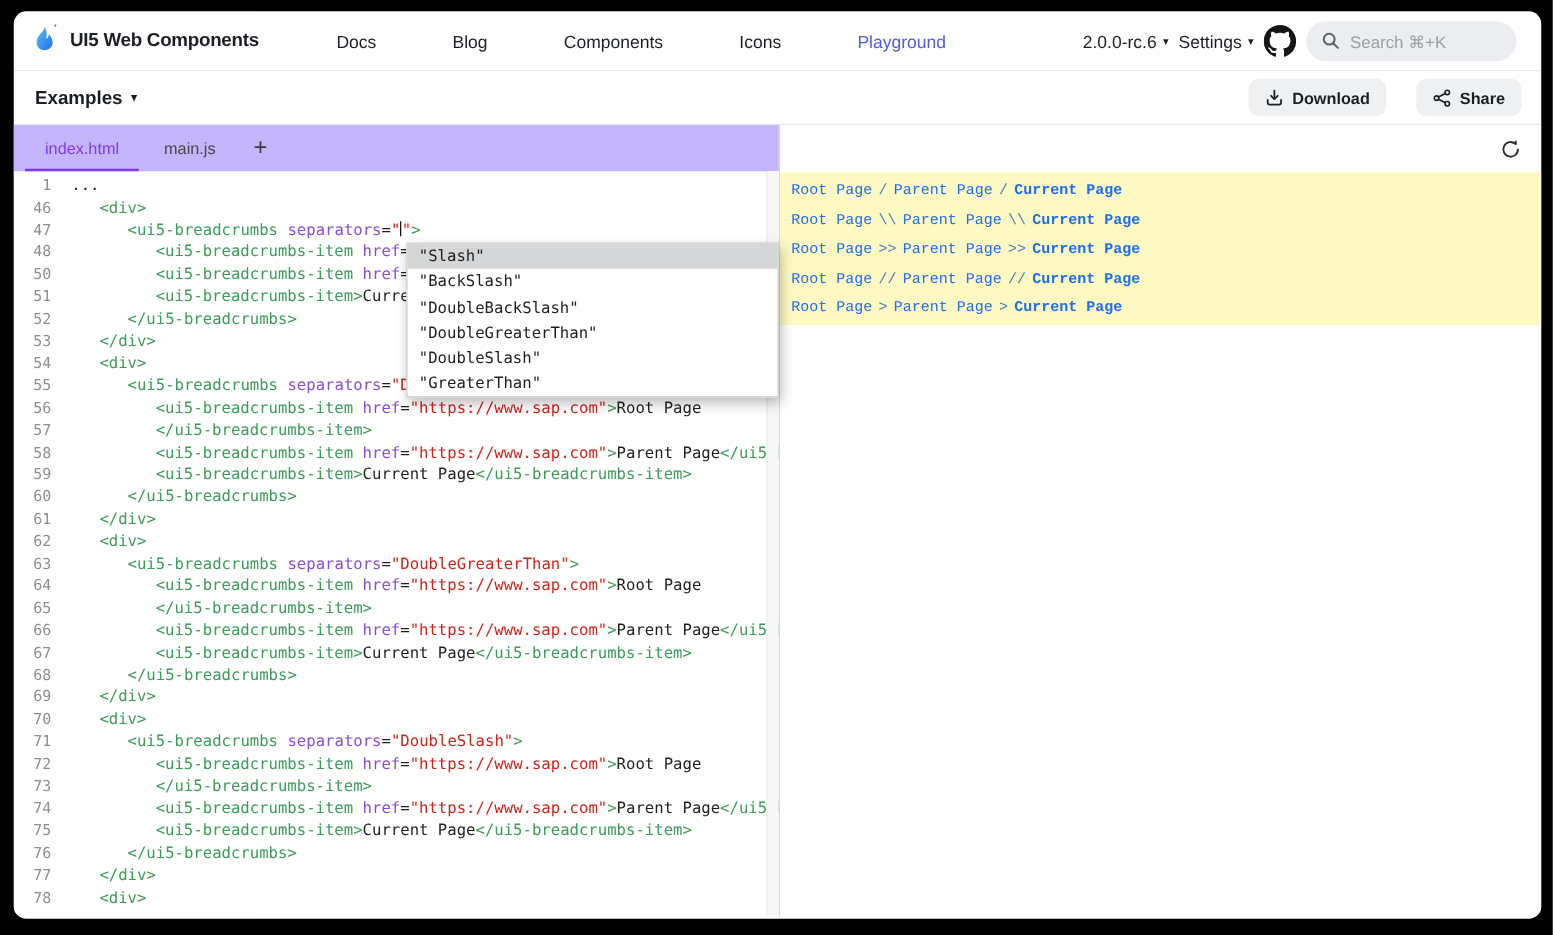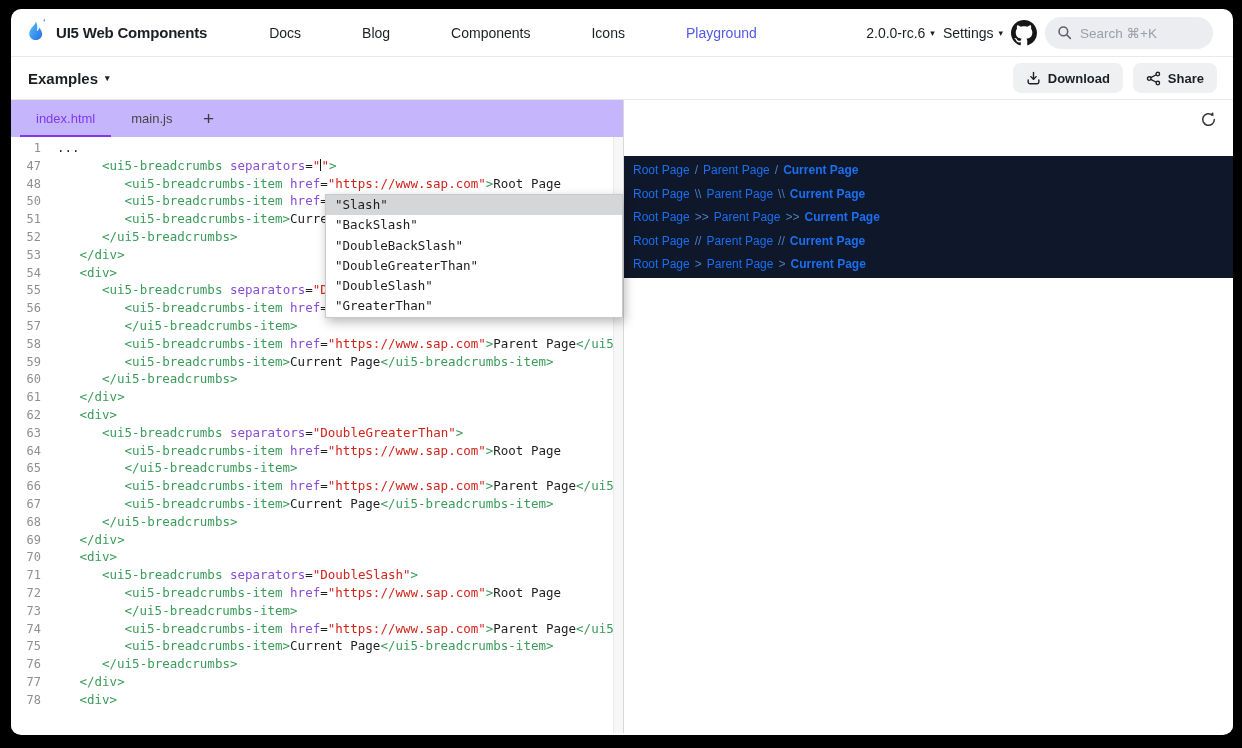--- a/index.html
+++ b/index.html
@@ -20,21 +20,21 @@
   .caret-glyph{font-size:9px;color:#1b1f24;position:relative;top:0px;}
   .gh-link{display:flex;align-items:center;cursor:pointer;}
   .search-box{width:168px;height:32px;border-radius:16px;background:#ebedf0;display:flex;
     align-items:center;gap:8px;padding:0 12px;box-sizing:border-box;cursor:text;}
   .search-ph{font-size:13.5px;color:#9aa0a6;white-space:nowrap;}
 
   
   .toolbar{height:43px;display:flex;align-items:center;padding:0 16px 0 17px;
     border-bottom:1px solid #e7e9ec;box-sizing:border-box;}
   .examples{display:flex;align-items:center;gap:7px;font-size:15px;font-weight:600;color:#1b1f24;cursor:pointer;}
-  .tb-right{margin-left:auto;display:flex;gap:10px;}
+  .tb-right{margin-left:auto;display:flex;gap:24px;}
   .btn{height:30px;border:none;border-radius:8px;background:#eef0f2;display:flex;align-items:center;
     gap:7px;padding:0 13px;font-size:13px;font-weight:700;color:#1b1f24;cursor:pointer;
     font-family:"Liberation Sans",sans-serif;}
 
   
   .main{display:flex;height:calc(726px - 93px);}
   .editor{width:613px;box-sizing:border-box;border-right:1px solid #d8d8d8;position:relative;
     display:flex;flex-direction:column;background:#fff;}
   .tabbar{height:37px;background:#c4b5fd;display:flex;align-items:stretch;padding-left:7px;flex:none;}
   .tab{position:relative;display:flex;align-items:center;padding:0 18px;font-size:13px;color:#474747;cursor:pointer;}
@@ -57,21 +57,21 @@
 
   .autocomplete{position:absolute;left:314px;top:94px;width:298px;background:#fff;
     border:1px solid #c9c9c9;box-shadow:2px 4px 10px rgba(0,0,0,.28);z-index:6;
     font-family:"DejaVu Sans Mono",monospace;font-size:12.5px;color:#1e1e1e;box-sizing:border-box;}
   .ac-item{padding:2px 9px;line-height:16.3px;cursor:pointer;white-space:pre;}
   .ac-item.sel{background:var(--ac-sel-bg);}
 
   
   .preview{flex:1;position:relative;background:#fff;}
   .refresh-btn{position:absolute;top:9px;right:14px;background:none;border:none;cursor:pointer;padding:2px;}
-  .preview-block{margin-top:56px;background:#0f172a;padding:3px 10px 1px 9px;}
+  .preview-block{margin-top:38px;background:#fef9c3;padding:3px 10px 1px 9px;font-family:Liberation Mono, monospace;}
   .bc-row{line-height:23.6px;font-size:12px;white-space:nowrap;}
   .bc-link{color:var(--link-blue);cursor:pointer;text-decoration:none;}
   .bc-sep{color:var(--sep-blue);margin:0 5px;}
   .bc-cur{color:var(--link-blue);font-weight:700;}
   svg{display:block;}
 </style>
 </head>
 <body>
 
 <div class="window">
@@ -163,20 +163,21 @@
   <div class="main">
 
     <section class="editor">
       <div class="tabbar" id="tabbar">
           <div class="tab active">index.html</div>
           <div class="tab">main.js</div>
           <button class="add-tab">+</button>
         </div>
       <div class="code-area" id="code-area">
           <div class="code-line"><span class="ln">1</span><span class="code" style="padding-left: 0px;"><span class="tk-k">...</span></span></div>
+          <div class="code-line"><span class="ln">46</span><span class="code" style="padding-left: 22.5px;"><span class="tk-g">&lt;div&gt;</span></span></div>
           <div class="code-line"><span class="ln">47</span><span class="code" style="padding-left: 45px;"><span class="tk-g">&lt;ui5-breadcrumbs</span><span class="tk-k"> </span><span class="tk-p">separators</span><span class="tk-k">=</span><span class="tk-r">"</span><span class="cursor-bar"></span><span class="tk-r">"</span><span class="tk-g">&gt;</span></span></div>
           <div class="code-line"><span class="ln">48</span><span class="code" style="padding-left: 67.5px;"><span class="tk-g">&lt;ui5-breadcrumbs-item</span><span class="tk-k"> </span><span class="tk-p">href</span><span class="tk-k">=</span><span class="tk-r">"https://www.sap.com"</span><span class="tk-g">&gt;</span><span class="tk-k">Root Page</span></span></div>
           <div class="code-line"><span class="ln">50</span><span class="code" style="padding-left: 67.5px;"><span class="tk-g">&lt;ui5-breadcrumbs-item</span><span class="tk-k"> </span><span class="tk-p">href</span><span class="tk-k">=</span><span class="tk-r">"https://www.sap.com"</span><span class="tk-g">&gt;</span><span class="tk-k">Parent Page</span><span class="tk-g">&lt;/ui5-breadcrumbs-item&gt;</span></span></div>
           <div class="code-line"><span class="ln">51</span><span class="code" style="padding-left: 67.5px;"><span class="tk-g">&lt;ui5-breadcrumbs-item&gt;</span><span class="tk-k">Current Page</span><span class="tk-g">&lt;/ui5-breadcrumbs-item&gt;</span></span></div>
           <div class="code-line"><span class="ln">52</span><span class="code" style="padding-left: 45px;"><span class="tk-g">&lt;/ui5-breadcrumbs&gt;</span></span></div>
           <div class="code-line"><span class="ln">53</span><span class="code" style="padding-left: 22.5px;"><span class="tk-g">&lt;/div&gt;</span></span></div>
           <div class="code-line"><span class="ln">54</span><span class="code" style="padding-left: 22.5px;"><span class="tk-g">&lt;div&gt;</span></span></div>
           <div class="code-line"><span class="ln">55</span><span class="code" style="padding-left: 45px;"><span class="tk-g">&lt;ui5-breadcrumbs</span><span class="tk-k"> </span><span class="tk-p">separators</span><span class="tk-k">=</span><span class="tk-r">"DoubleBackSlash"</span><span class="tk-g">&gt;</span></span></div>
           <div class="code-line"><span class="ln">56</span><span class="code" style="padding-left: 67.5px;"><span class="tk-g">&lt;ui5-breadcrumbs-item</span><span class="tk-k"> </span><span class="tk-p">href</span><span class="tk-k">=</span><span class="tk-r">"https://www.sap.com"</span><span class="tk-g">&gt;</span><span class="tk-k">Root Page</span></span></div>
           <div class="code-line"><span class="ln">57</span><span class="code" style="padding-left: 67.5px;"><span class="tk-g">&lt;/ui5-breadcrumbs-item&gt;</span></span></div>

